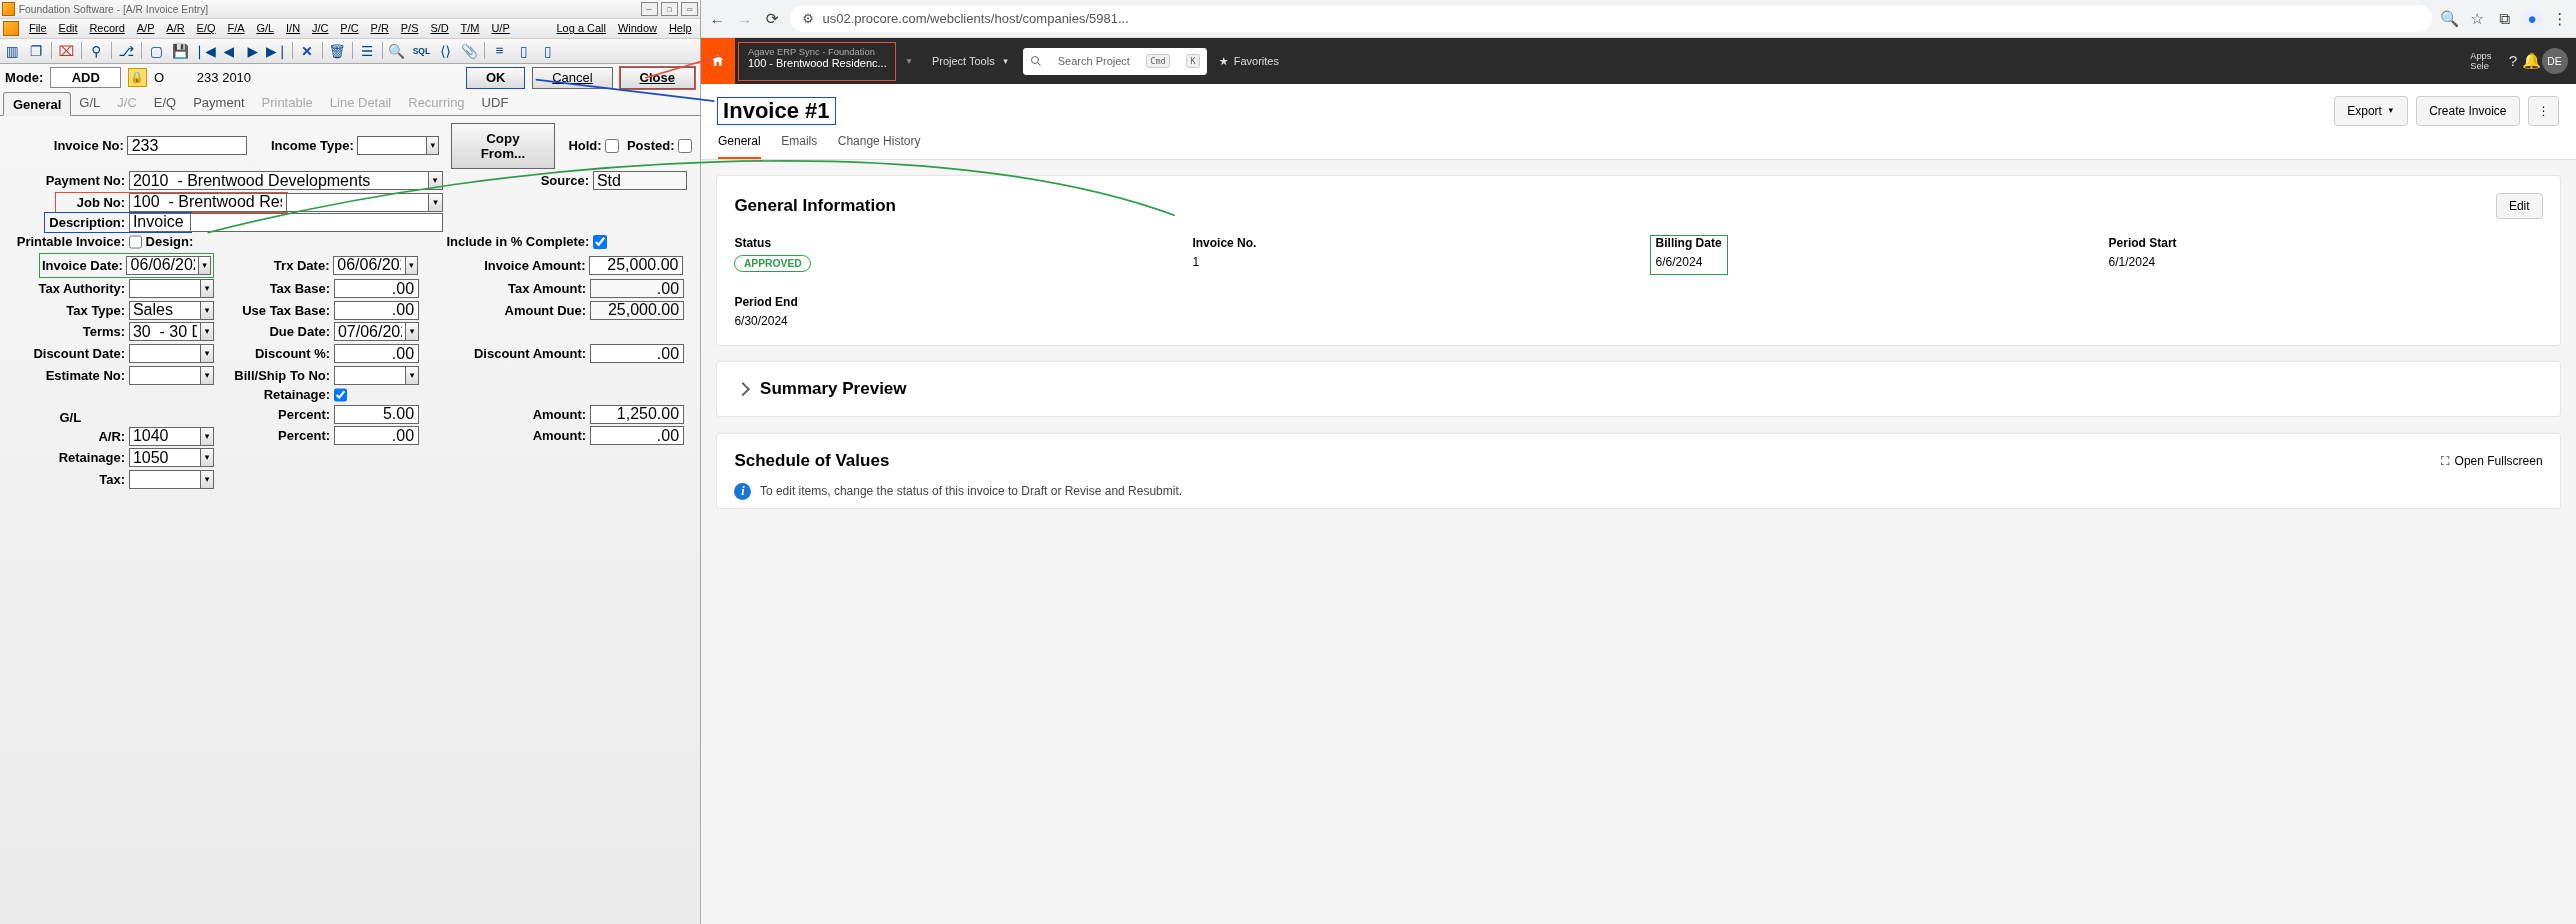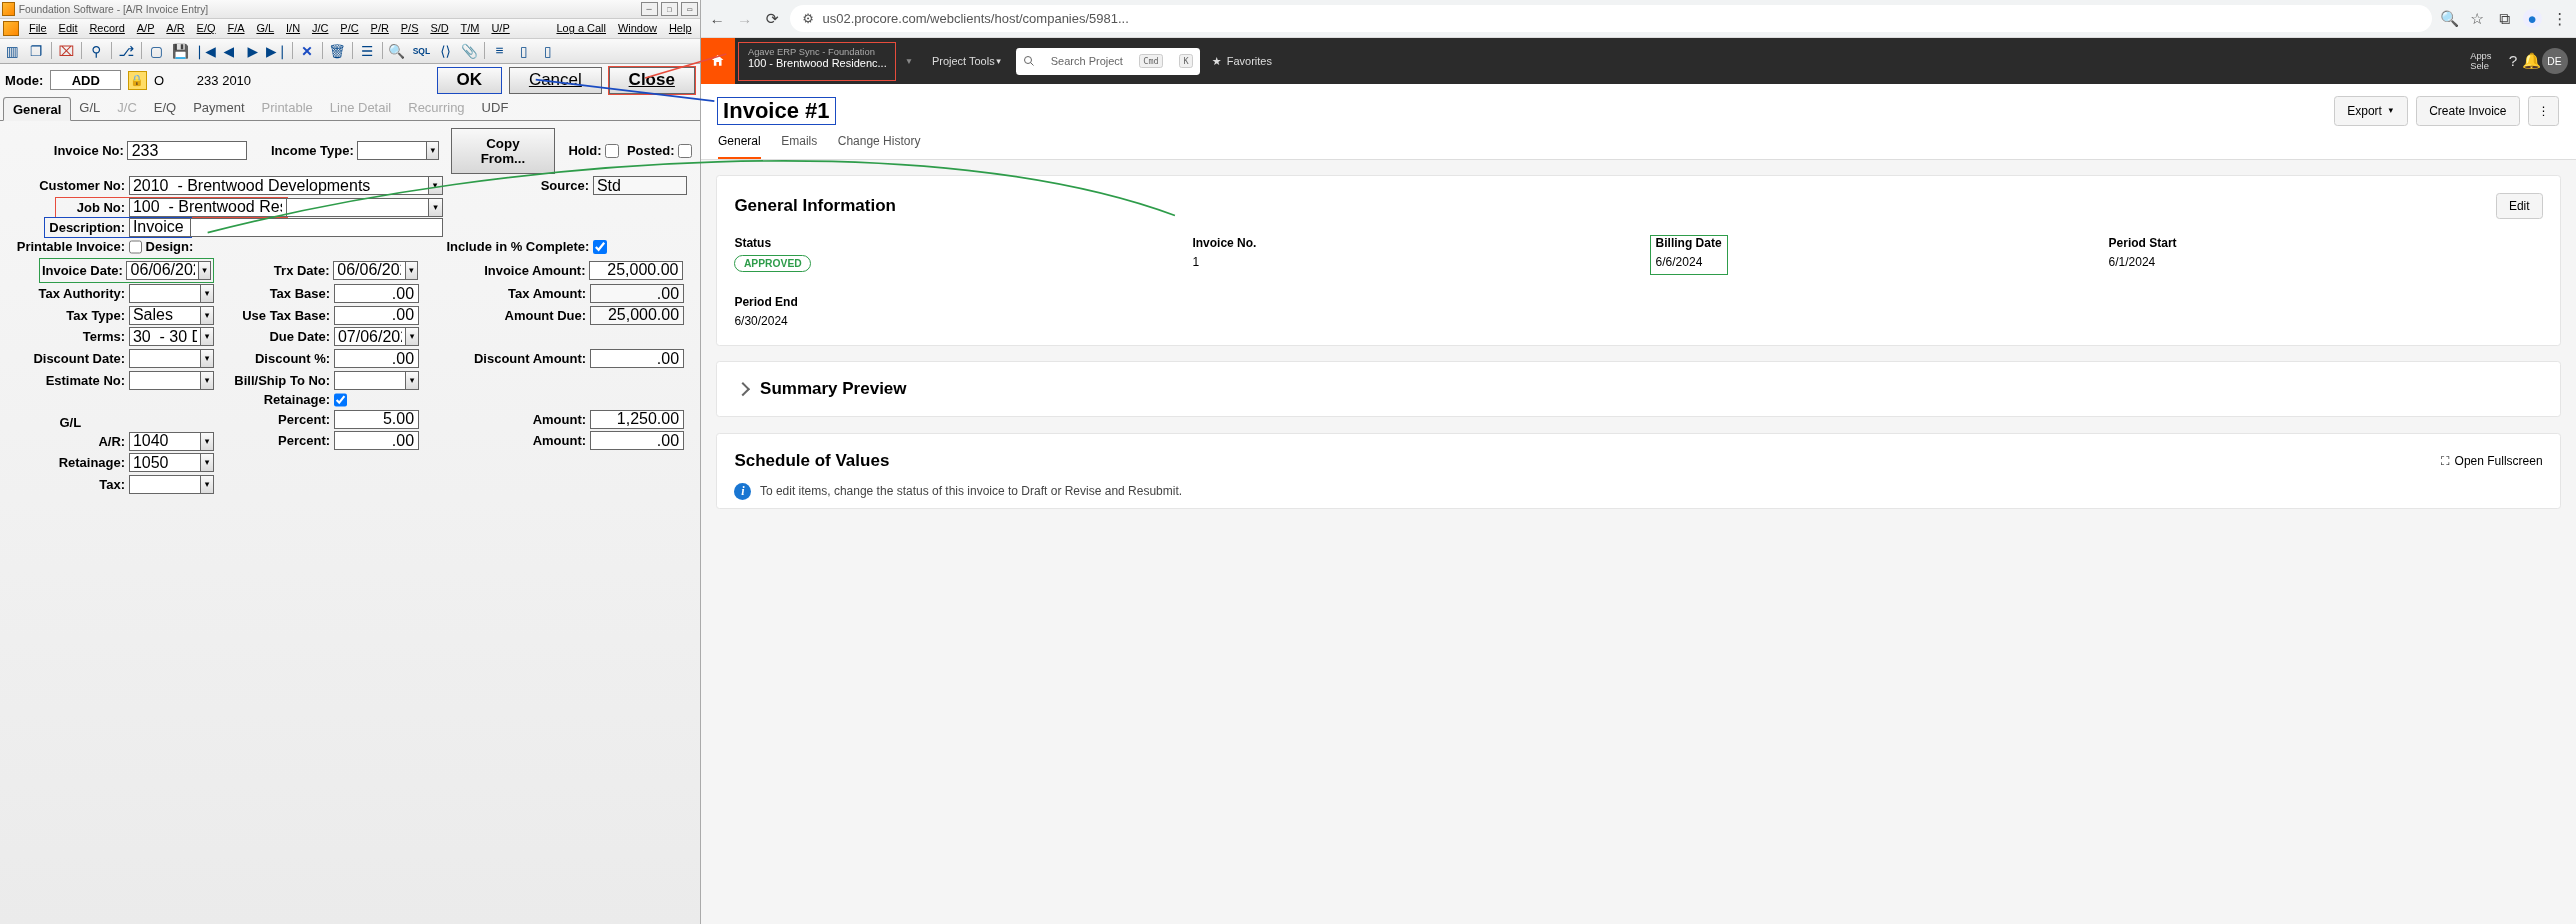--- a/index.html
+++ b/index.html
@@ -110,21 +110,21 @@
       border: 0.9px solid #cc9900;
       width: 19px; height: 19px;
       display: flex; align-items: center; justify-content: center;
       font-size: 11px;
     }
     .mode-row .spacer { flex: 1; }
     .ok-btn, .cancel-btn, .close-btn {
       border: 0.9px solid #666;
       background: linear-gradient(#fafafa, #dcdcdc);
       padding: 2.6px 19px;
-      font-size: 17px;
+      font-size: 13px;
       font-weight: bold;
       cursor: pointer;
     }
     .ok-btn { border: 1.7px solid #1a4bc2; }
     .cancel-btn { text-decoration: underline; font-weight: normal; }
     .close-btn { text-decoration: underline; font-weight: bold; }
     .tab-row {
       display: flex;
       border-bottom: 0.9px solid #888;
       padding-left: 3.4px;
@@ -250,21 +250,21 @@
       justify-content: flex-start;
       height: 39px;
       min-width: 154px;
       font-size: 10.3px;
       cursor: pointer;
     }
     .project-box .line1 { color: #aaa; font-size: 9.4px; }
     .project-box .line2 { color: #fff; font-size: 11px; }
     .proj-tools {
       padding: 0 13.7px;
-      display: flex; align-items: center; gap: 0;
+      display: flex; align-items: center; gap: 7px;
       cursor: pointer;
       height: 100%;
     }
     .search-box {
       background: #fff;
       border-radius: 3.4px;
       height: 27px;
       padding: 0 6.8px;
       display: flex;
       align-items: center;
@@ -547,21 +547,21 @@
           <span class="dd-btn">▼</span>
         </div>
       <button class="copy-btn" style="margin-left:12px">Copy From...</button>
       <span class="lbl" style="width:51px">Hold:</span>
       <input type="checkbox" class="chk" style="">
       <span class="lbl" style="width:60px">Posted:</span>
       <input type="checkbox" class="chk" style="">
     </div>
 
     <div style="display:flex;margin-bottom:2.6px;align-items:center">
-      <span class="lbl" style="width:120px">Customer No:</span>
+      <span class="lbl" style="width:120px">Payment No:</span>
       <div class="dd-wrap" style="width:314px">
           <input class="inp" value="2010  - Brentwood Developments" style="">
           <span class="dd-btn">▼</span>
         </div>
       <span class="lbl" style="width:150px">Source:</span>
       <input class="inp ro" style="width: 94px;" readonly="" value="Std">
     </div>
 
     <div style="display:flex;margin-bottom:0.9px;align-items:center">
       <span style="width:47px"></span>

